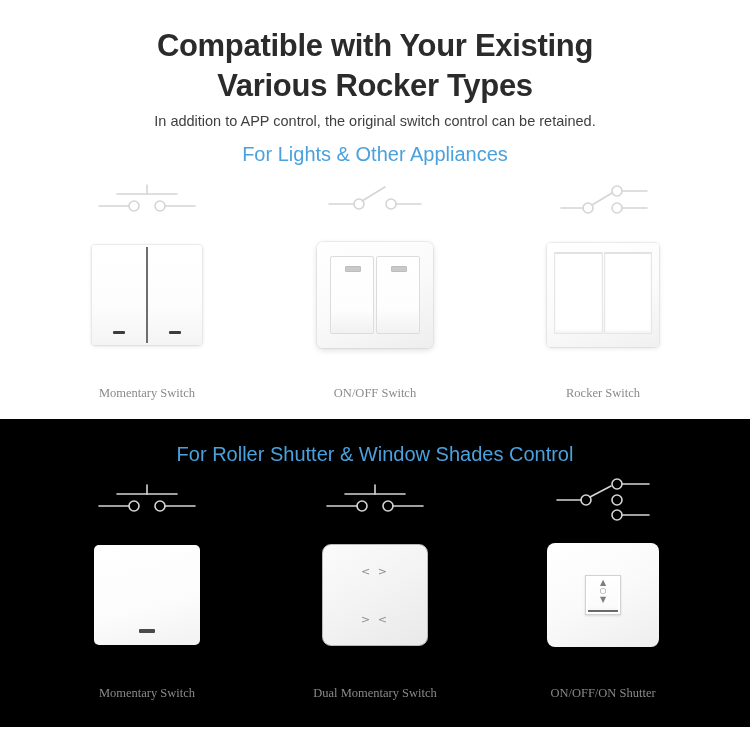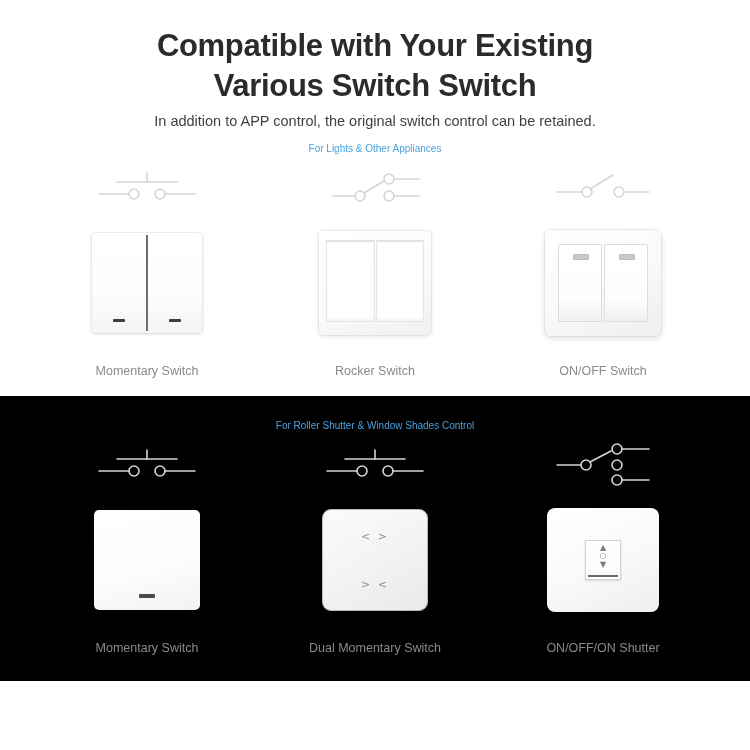--- a/index.html
+++ b/index.html
@@ -31,21 +31,21 @@
     color:#3f3f3f;
     font-weight:normal;
   }
 
   
   .section{position:relative;}
   .section-light{background:#ffffff;padding-top:14px;padding-bottom:18px;}
   .section-gray{background:#000000;padding-top:24px;padding-bottom:26px;}
   .section-head{
     text-align:center;
-    font-size:10px;
+    font-size:20px;
     color:#4ba1dd;
     margin-bottom:10px;
   }
 
   .row{
     display:flex;
     justify-content:center;
     align-items:flex-start;
     gap:0px;
   }
@@ -182,35 +182,36 @@
     font-size:8px;color:#7d7d7d;
     font-family:"DejaVu Sans",sans-serif;
   }
   .sw-onoffon .keypad .marks span{display:block;}
   .sw-onoffon .keypad .base{
     position:absolute;left:2px;right:2px;bottom:2px;height:2px;background:#6a6a6a;
   }
 
   
   .caption{
-    margin-top:13px;
+    margin-top:23px;
     font-size:12.5px;
     color:#8a8a8a;
     text-align:center;
+    font-family:Liberation Serif, serif;
   }
 </style>
 </head>
 <body>
 
 <div class="page">
 
   <div class="header">
     <h1 class="title">
       <span class="line">Compatible with Your Existing</span>
-      <span class="line">Various Switch Switch</span>
+      <span class="line">Various Rocker Types</span>
     </h1>
     <div class="subtitle">In addition to APP control, the original switch control can be retained.</div>
   </div>
 
   <div class="section section-light">
     <div class="section-head">For Lights &amp; Other Appliances</div>
 
     <div class="row">
 
       <div class="cell">
@@ -227,45 +228,20 @@
           </svg>
         </div>
         <div class="sw-wrap">
           <div class="sw-momentary2">
             <div class="divider"></div>
             <div class="led l"></div>
             <div class="led r"></div>
           </div>
         </div>
         <div class="caption">Momentary Switch</div>
-      </div>
-
-      <div class="cell">
-        <div class="sym">
-          <svg width="108" height="40" viewBox="0 0 108 40" aria-hidden="true">
-            <g stroke="#d5d5d5" stroke-width="1.6" fill="none" stroke-linecap="round">
-              <line x1="12" y1="28" x2="34" y2="28"></line>
-              <circle cx="39" cy="28" r="5"></circle>
-              <line x1="43" y1="25" x2="63" y2="13"></line>
-              <circle cx="68" cy="11" r="5"></circle>
-              <line x1="73" y1="11" x2="98" y2="11"></line>
-              <circle cx="68" cy="28" r="5"></circle>
-              <line x1="73" y1="28" x2="98" y2="28"></line>
-            </g>
-          </svg>
-        </div>
-        <div class="sw-wrap">
-          <div class="sw-rocker">
-            <div class="inner">
-              <div class="pad"></div>
-              <div class="pad"></div>
-            </div>
-          </div>
-        </div>
-        <div class="caption">Rocker Switch</div>
       </div>
 
       <div class="cell">
         <div class="sym">
           <svg width="108" height="40" viewBox="0 0 108 40" aria-hidden="true">
             <g stroke="#d5d5d5" stroke-width="1.6" fill="none" stroke-linecap="round">
               <line x1="8" y1="24" x2="33" y2="24"></line>
               <circle cx="38" cy="24" r="5"></circle>
               <line x1="41" y1="21" x2="64" y2="7"></line>
               <circle cx="70" cy="24" r="5"></circle>
@@ -281,20 +257,45 @@
               </div>
               <div class="pad">
                 <div class="led"></div>
               </div>
             </div>
           </div>
         </div>
         <div class="caption">ON/OFF Switch</div>
       </div>
 
+      <div class="cell">
+        <div class="sym">
+          <svg width="108" height="40" viewBox="0 0 108 40" aria-hidden="true">
+            <g stroke="#d5d5d5" stroke-width="1.6" fill="none" stroke-linecap="round">
+              <line x1="12" y1="28" x2="34" y2="28"></line>
+              <circle cx="39" cy="28" r="5"></circle>
+              <line x1="43" y1="25" x2="63" y2="13"></line>
+              <circle cx="68" cy="11" r="5"></circle>
+              <line x1="73" y1="11" x2="98" y2="11"></line>
+              <circle cx="68" cy="28" r="5"></circle>
+              <line x1="73" y1="28" x2="98" y2="28"></line>
+            </g>
+          </svg>
+        </div>
+        <div class="sw-wrap">
+          <div class="sw-rocker">
+            <div class="inner">
+              <div class="pad"></div>
+              <div class="pad"></div>
+            </div>
+          </div>
+        </div>
+        <div class="caption">Rocker Switch</div>
+      </div>
+
     </div>
   </div>
 
   <div class="section section-gray">
     <div class="section-head">For Roller Shutter &amp; Window Shades Control</div>
 
     <div class="row">
 
       <div class="cell">
         <div class="sym">

